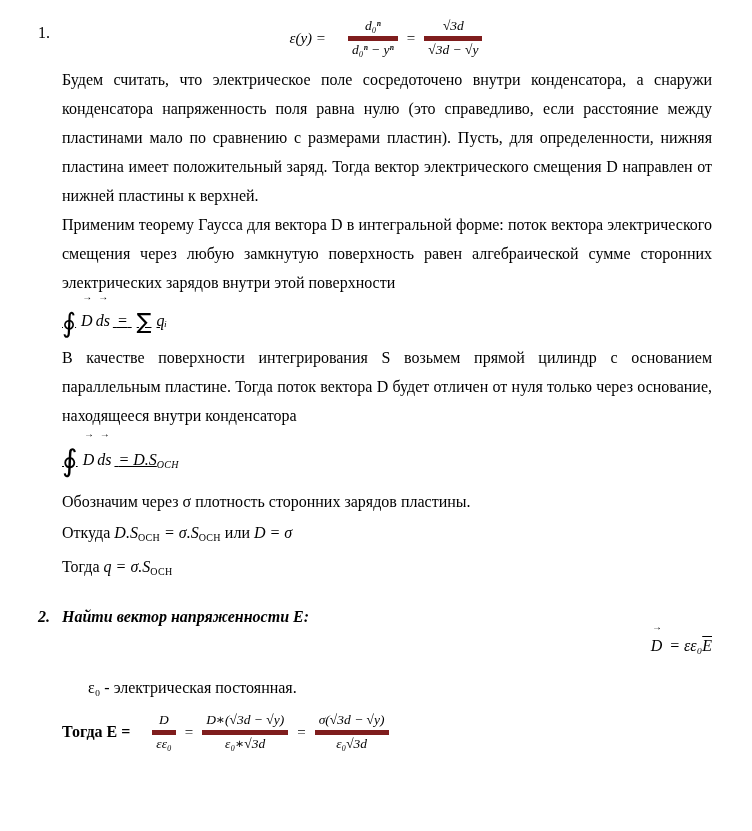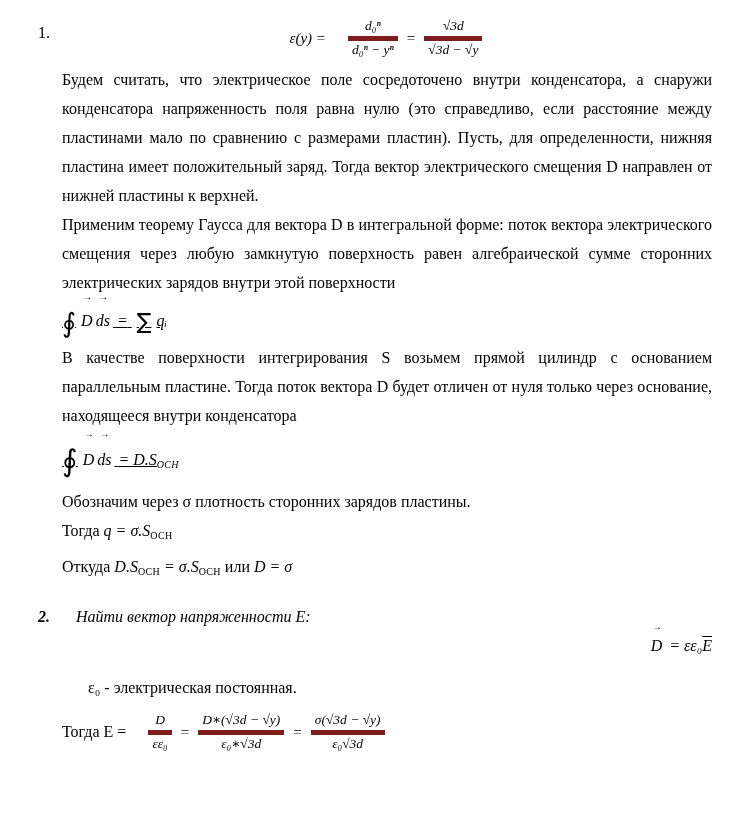--- a/index.html
+++ b/index.html
@@ -11,21 +11,21 @@
     padding:12px 40px 0 38px;
     background:#fff; color:#000;
     font-family:"Liberation Serif","DejaVu Serif","DejaVu Sans",serif;
     font-size:16px; line-height:29px;
   }
   .item { position:relative; padding-left:24px; }
   .item-num { position:absolute; left:0; top:0; width:22px; }
   .item2 { margin-top:16px; }
   .item2 .item-num { font-weight:bold; font-style:italic; }
   .para { text-align:justify; margin:0; }
-  .title-bi { font-weight:normal; font-style:italic;margin-left:14px; }
+  .title-bi { font-weight:bold; font-style:italic; }
 
   .formula-center { text-align:center; margin:6px 0; line-height:normal; }
   .flhs { font-style:italic; font-size:15px; vertical-align:middle; margin-right:16px; }
   .feq  { font-size:15px; vertical-align:middle; margin:0 3px; }
   .frac { display:inline-block; vertical-align:middle; text-align:center;
           line-height:1.25; font-size:13.5px; font-style:italic; margin:0 2px; }
   .frac .num { display:block; border-bottom:5px solid #7f1d1d; padding:0 4px 1px; }
   .frac .den { display:block; padding:1px 4px 0; }
 
   .gauss { margin:4px 0 0; line-height:40px; font-style:italic; font-size:16px;text-decoration:underline; }
@@ -42,21 +42,21 @@
   .mvar { font-style:italic; }
   .ssub { font-size:10px; vertical-align:-3px; letter-spacing:0.3px; }
 
   .mline { line-height:29px; }
   .dline { margin-top:2px; }
   .formula-dvec { line-height:30px; font-size:16px;text-align:right; }
   .eps-line { margin-top:12px; }
   .indent { padding-left:26px; }
 
   .formula-line { margin-top:10px; line-height:normal; white-space:nowrap; }
-  .formula-line .flhs { font-size:16px; font-style:normal; }
+  .formula-line .flhs { font-size:16px; font-style:normal;font-weight:bold; }
 </style>
 </head>
 <body>
 
 <div class="page">
 
   <div class="item">
     <span class="item-num">1.</span>
 
 
@@ -84,26 +84,26 @@
 
     <div class="para">В качестве поверхности интегрирования S возьмем прямой цилиндр с основанием параллельным пластине. Тогда поток вектора D будет отличен от нуля только через основание, находящееся внутри конденсатора</div>
 
     <div class="gauss gauss2">
       <span class="int">∮</span><span class="vec">D</span><span class="vec">ds</span>
       <span>= D.S</span><span class="ssub">ОСН</span>
     </div>
 
     <div class="para mline">Обозначим через σ плотность сторонних зарядов пластины.</div>
 
+    <div class="mline dline">
+      <span>Откуда </span><span class="mvar">D.S</span><span class="ssub">ОСН</span><span class="mvar"> =  σ.S</span><span class="ssub">ОСН</span><span> или </span><span class="mvar">D =  σ</span>
+    </div>
+
     <div class="mline">
       <span>Тогда </span><span class="mvar">q =  σ.S</span><span class="ssub">ОСН</span>
-    </div>
-
-    <div class="mline dline">
-      <span>Откуда </span><span class="mvar">D.S</span><span class="ssub">ОСН</span><span class="mvar"> =  σ.S</span><span class="ssub">ОСН</span><span> или </span><span class="mvar">D =  σ</span>
     </div>
   </div>
 
   <div class="item item2">
     <span class="item-num">2.</span>
 
     <div class="title-bi">Найти вектор напряженности Е:</div>
 
     <div class="formula-dvec">
       <span class="vec">D</span><span class="mvar"> = εε₀</span><span class="bar">E</span>

